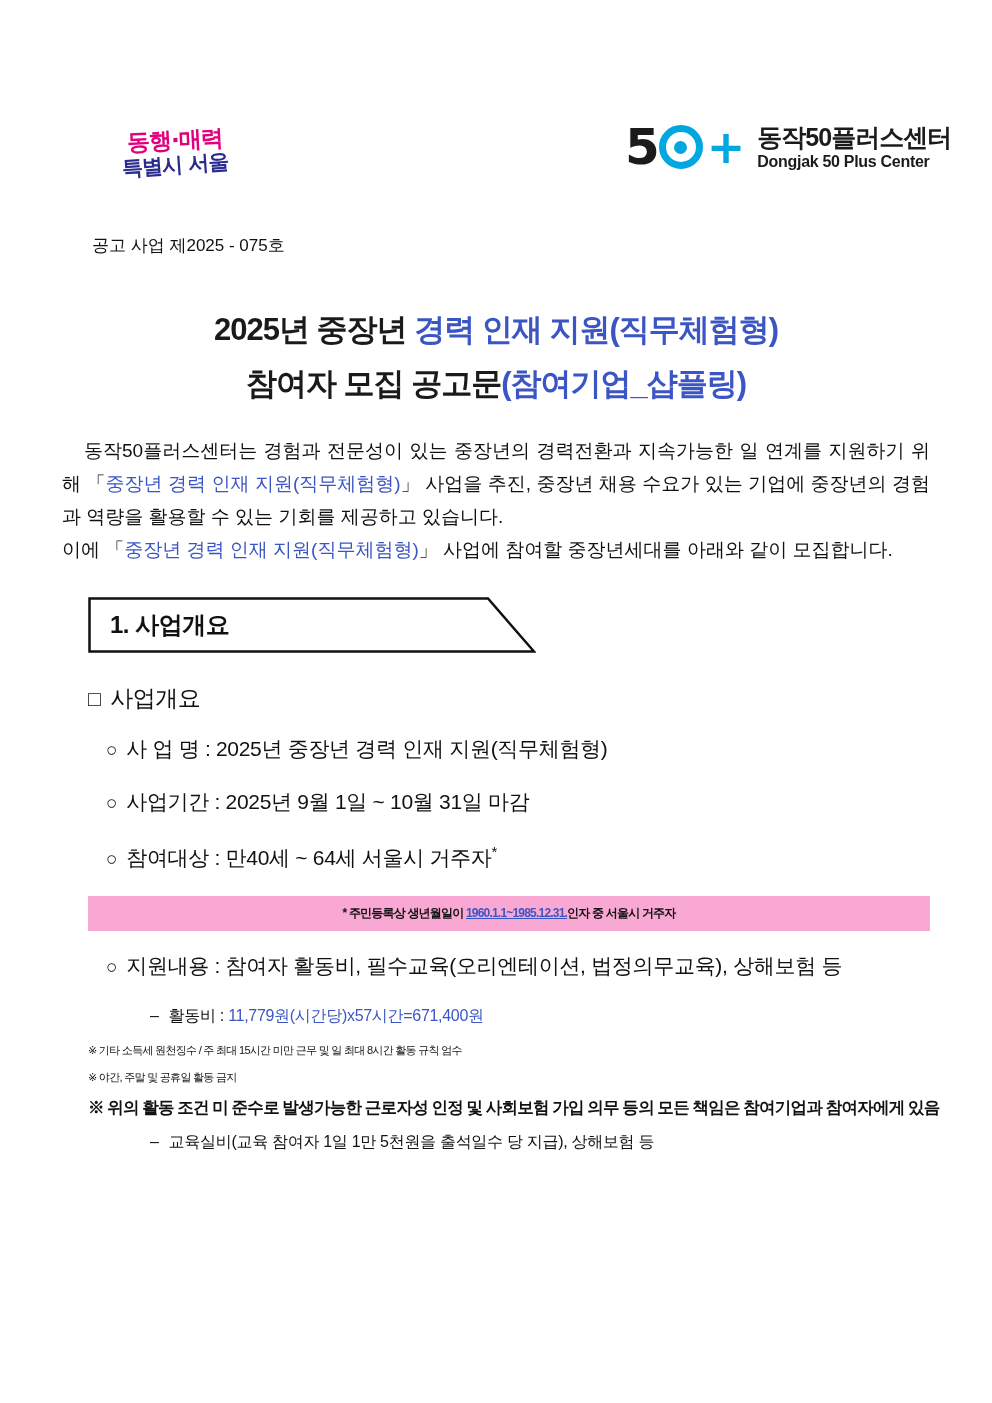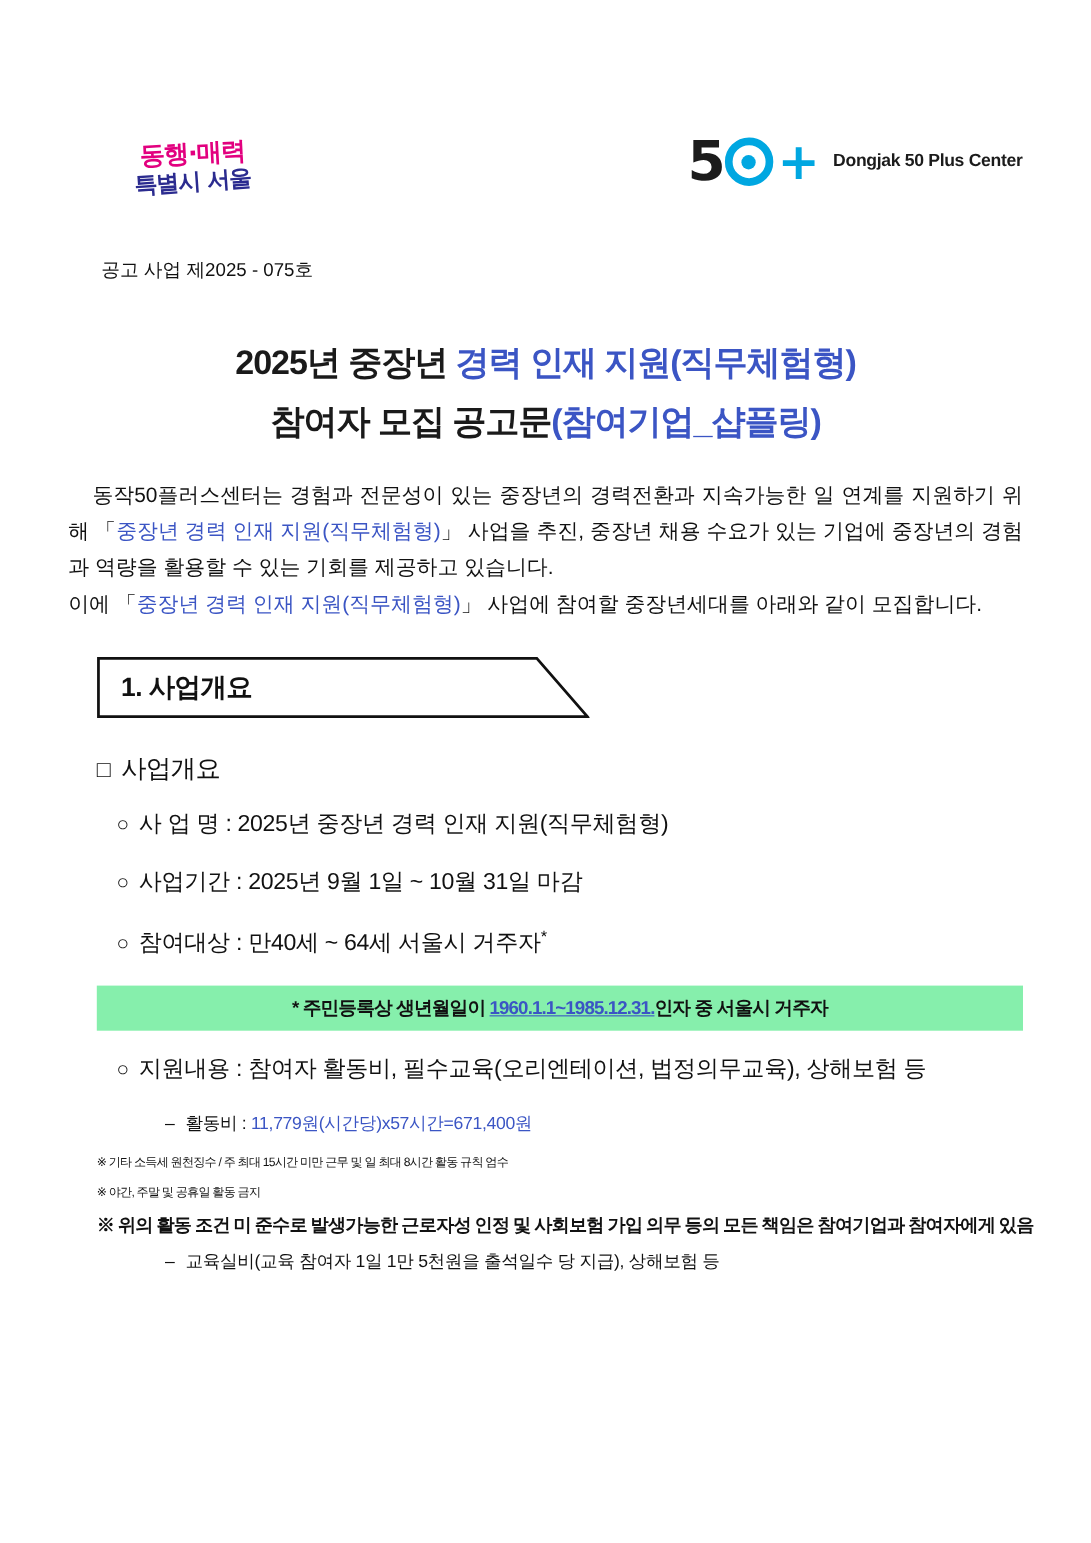--- a/index.html
+++ b/index.html
@@ -199,25 +199,25 @@
     font-size: 16px;
     letter-spacing: -0.3px;
     margin: 0 0 16px 62px;
     line-height: 1.4;
   }
   .lv3 .dash { margin-right: 10px; }
   .lv3 .accent { color: #3b55c4; }
 
   
   .note-box {
-    background: #86efac;
+    background: #f9a8d4;
     margin: 0 62px 20px 88px;
     padding: 9px 0;
     text-align: center;
-    font-size: 17px;
+    font-size: 12px;
     font-weight: bold;
     letter-spacing: -0.8px;
     color: #111;
   }
   .note-box .accent {
     color: #3b55c4;
     text-decoration: underline;
   }
 
   
@@ -241,20 +241,21 @@
       <div class="line2">특별시 서울</div>
     </div>
 
     <div class="dj-logo">
       <div class="dj-mark">
         <span>5</span>
           <span class="ring"></span>
           <span class="plus">+</span>
       </div>
       <div class="dj-text">
+        <div class="kr">동작50플러스센터</div>
         <div class="en">Dongjak 50 Plus Center</div>
       </div>
     </div>
   </div>
 
   <div class="notice-no">공고 사업 제2025 - 075호</div>
 
   <div class="title-block">
     <div class="doc-title">
       <span>2025년 중장년 </span><span class="accent">경력 인재 지원(직무체험형)</span>

